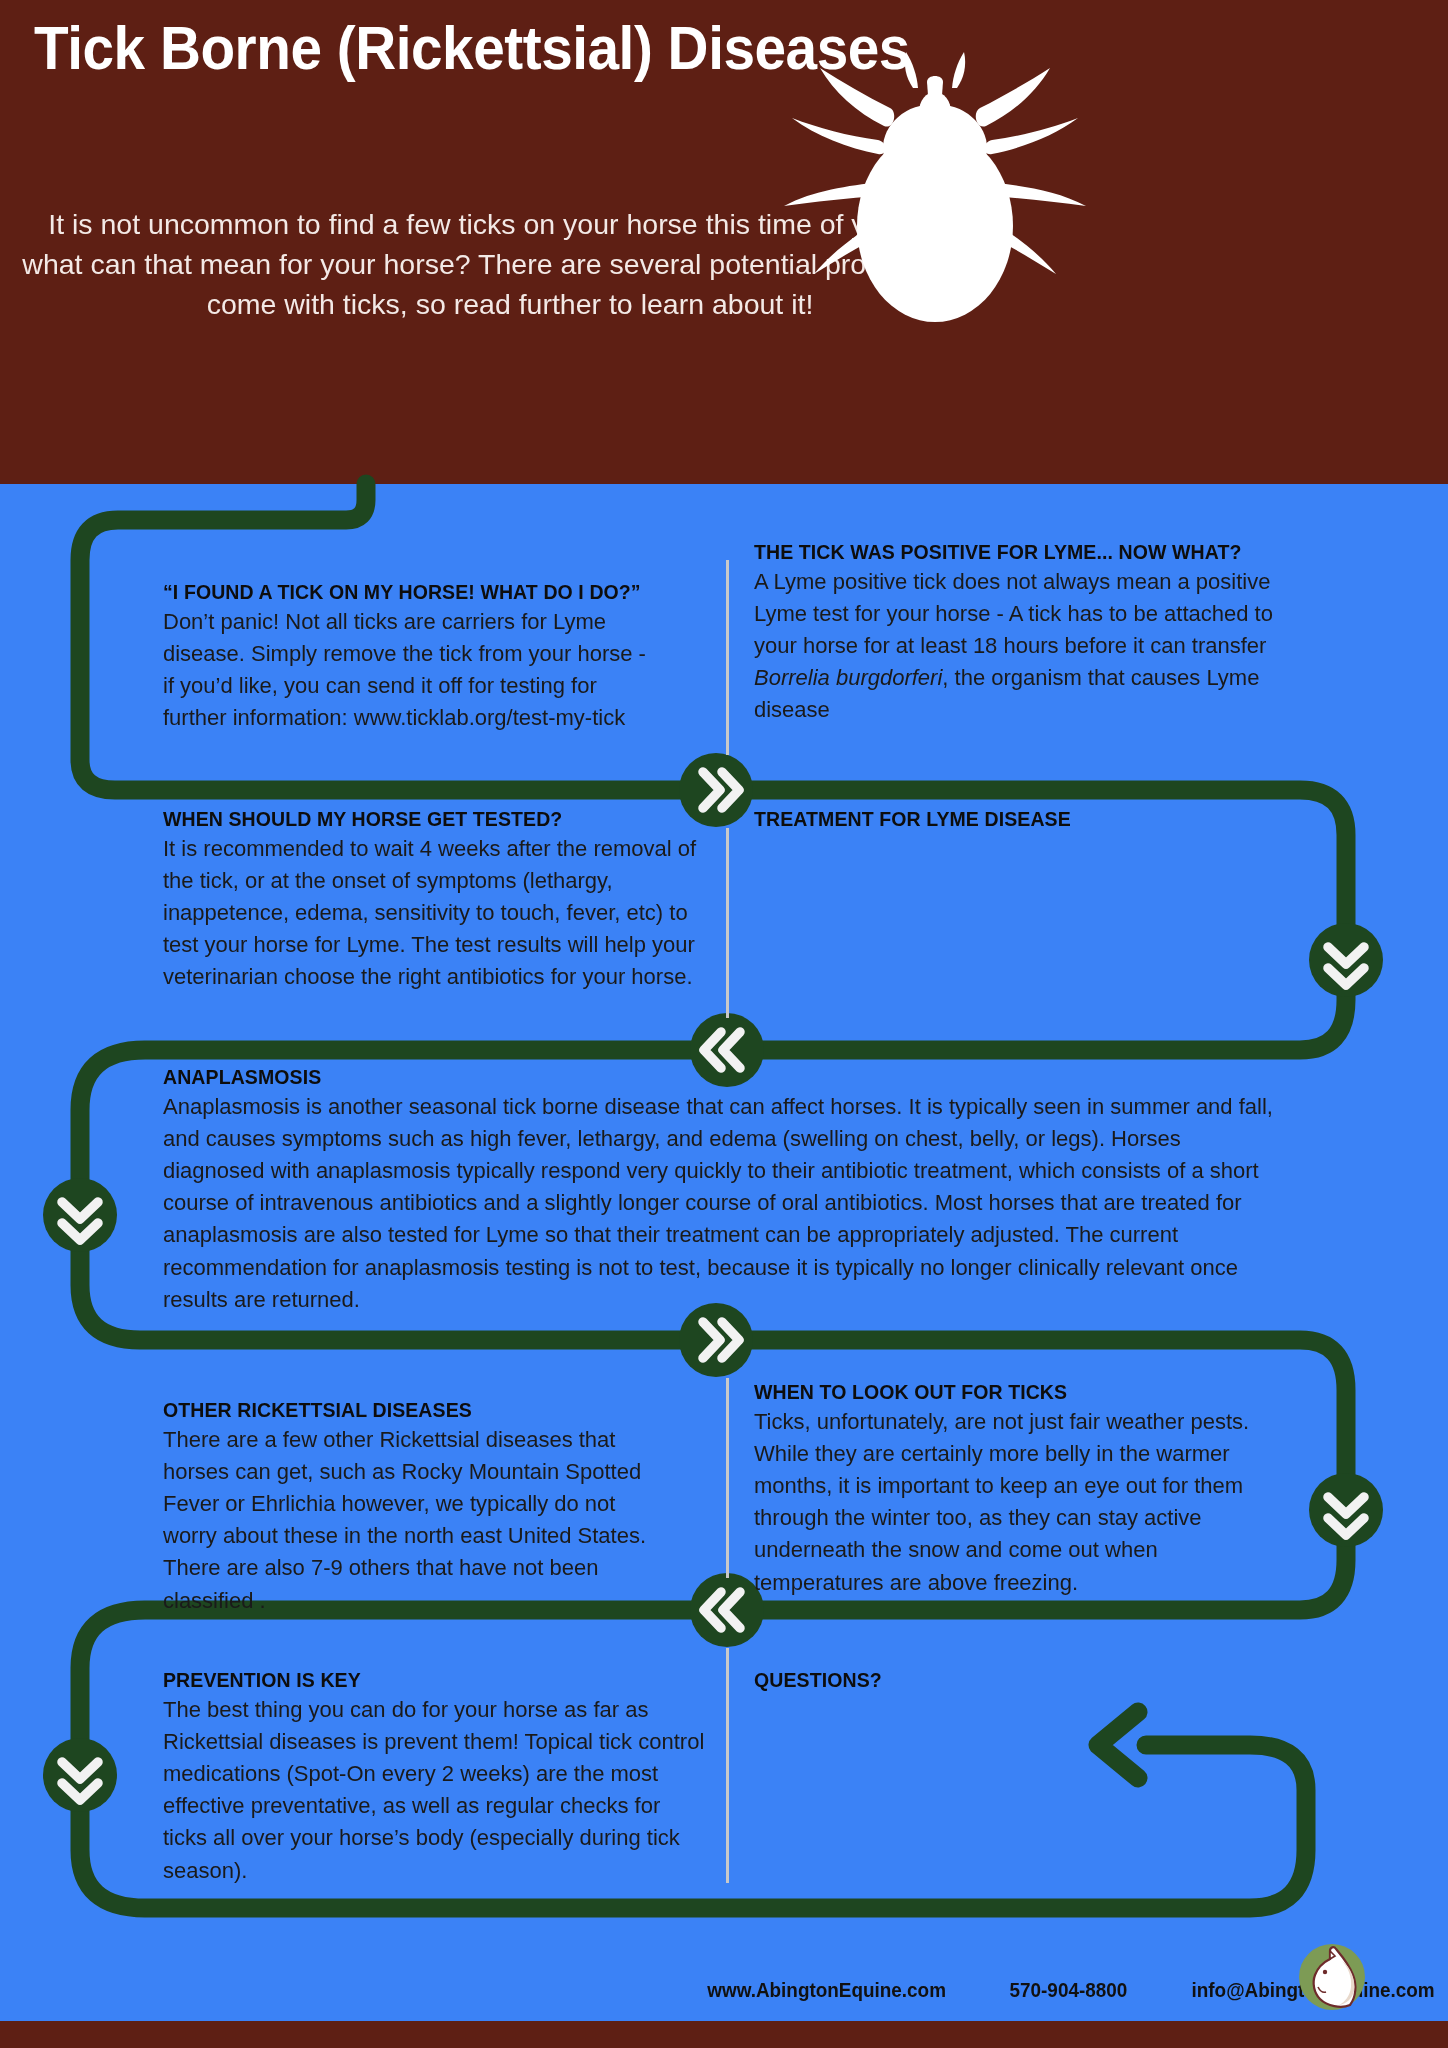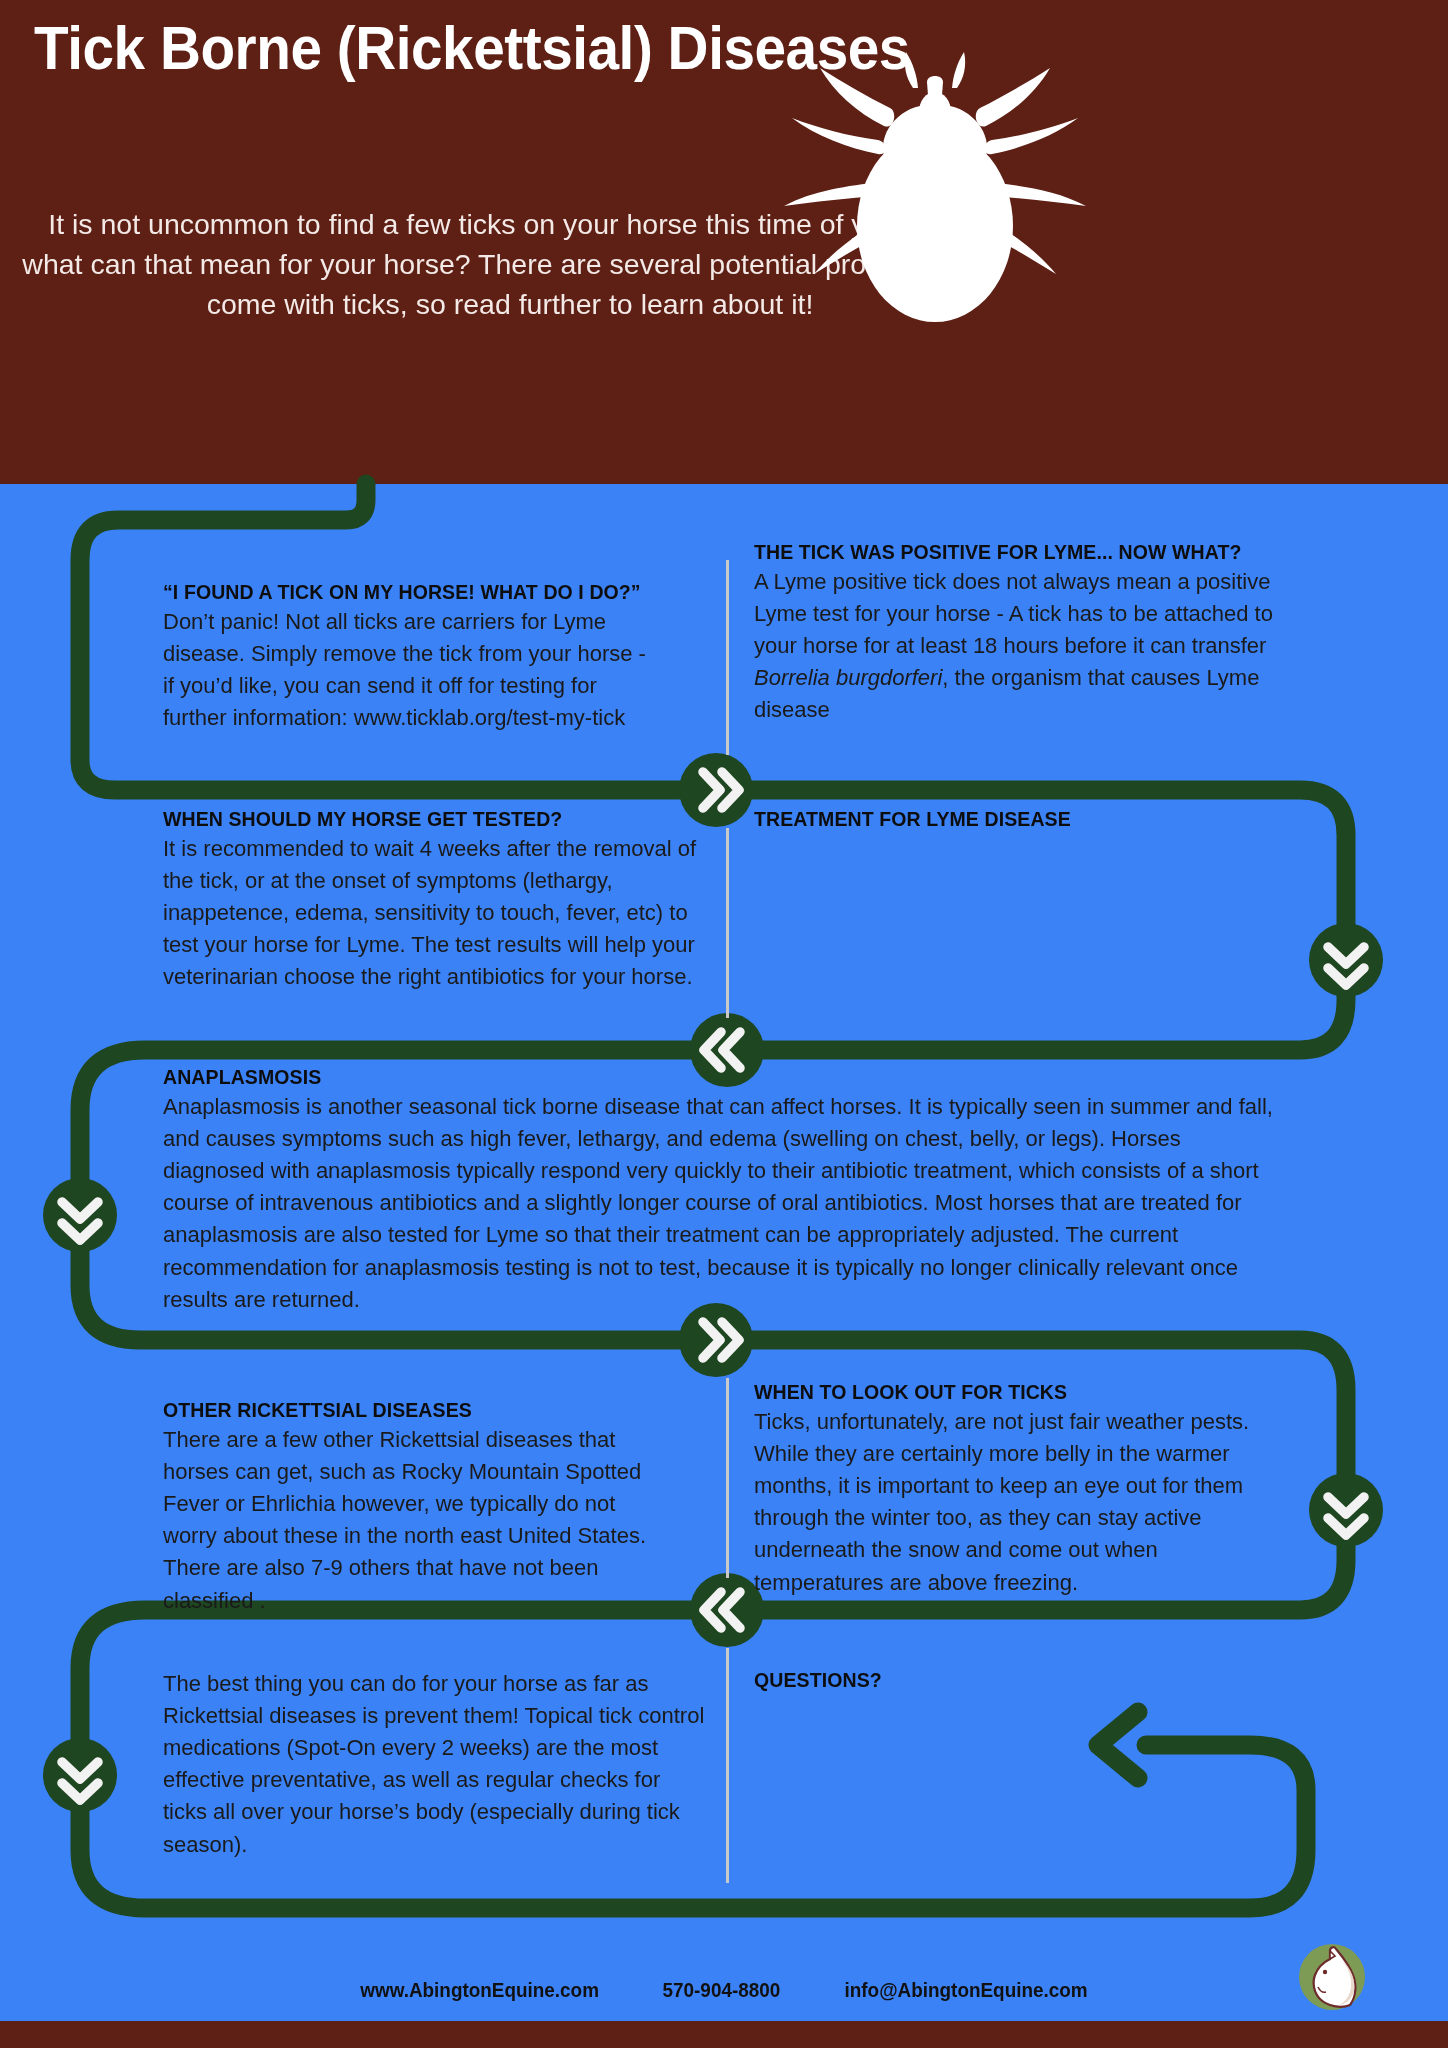--- a/index.html
+++ b/index.html
@@ -99,21 +99,21 @@
 
   
   #footer-row {
     position: absolute;
     left: 0;
     top: 1962px;
     width: 1448px;
     height: 56px;
     display: flex;
     align-items: center;
-    justify-content: center;
+    justify-content: flex-end;
     gap: 44px;
   }
   #footer-row span {
     font-size: 21px;
     font-weight: 700;
     color: #111111;
     font-family: "Liberation Sans Narrow", "Liberation Sans", sans-serif;
     transform: scaleX(0.9);
   }
   #footer-bar {
@@ -259,20 +259,21 @@
     <h3>OTHER RICKETTSIAL DISEASES</h3>
     <p>There are a few other Rickettsial diseases that horses can get, such as Rocky Mountain Spotted Fever or Ehrlichia however, we typically do not worry about these in the north east United States. There are also 7-9 others that have not been classified .</p>
   </div>
 
   <div class="block" style="left:754px; top:1380px; width:527px;">
     <h3>WHEN TO LOOK OUT FOR TICKS</h3>
     <p>Ticks, unfortunately, are not just fair weather pests. While they are certainly more belly in the warmer months, it is important to keep an eye out for them through the winter too, as they can stay active underneath the snow and come out when temperatures are above freezing.</p>
   </div>
 
   <div class="block" style="left:163px; top:1668px; width:545px;">
+    <h3>PREVENTION IS KEY</h3>
     <p>The best thing you can do for your horse as far as Rickettsial diseases is prevent them! Topical tick control medications (Spot-On every 2 weeks) are the most effective preventative, as well as regular checks for ticks all over your horse’s body (especially during tick season).</p>
   </div>
 
   <div class="block" style="left:754px; top:1668px; width:370px;">
     <h3>QUESTIONS?</h3>
   </div>
 
   <div id="footer-row">
     <span>www.AbingtonEquine.com</span>
     <span>570-904-8800</span>

